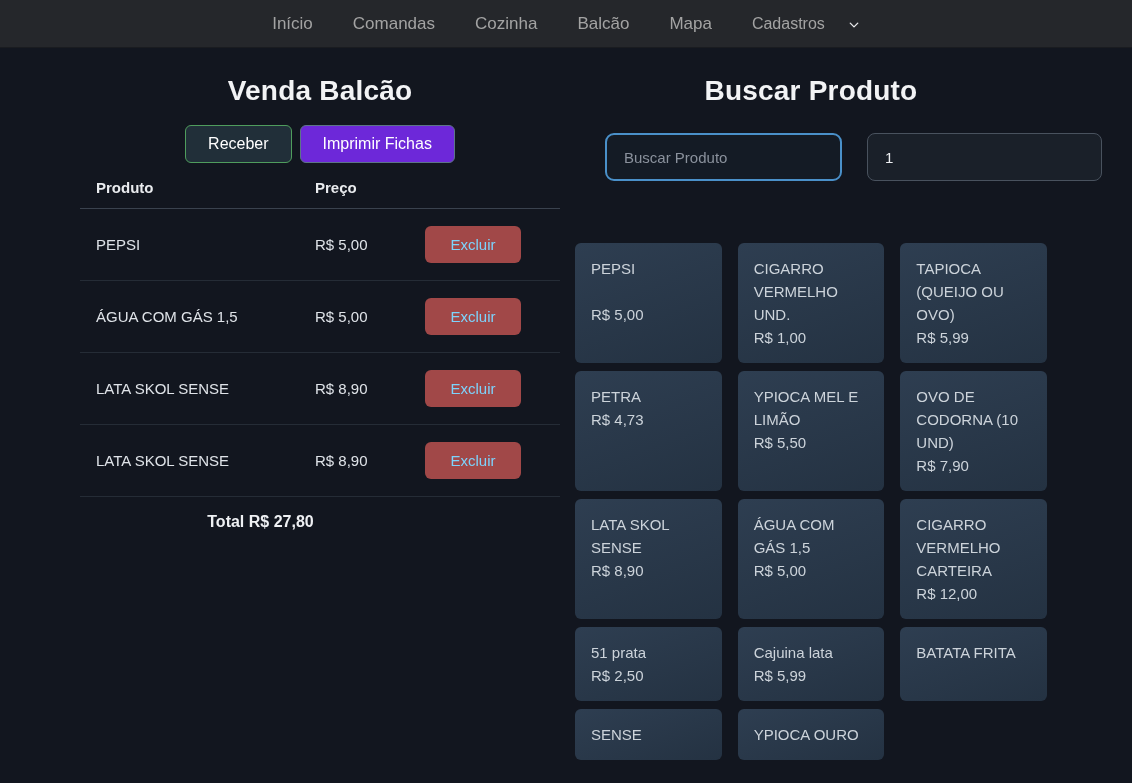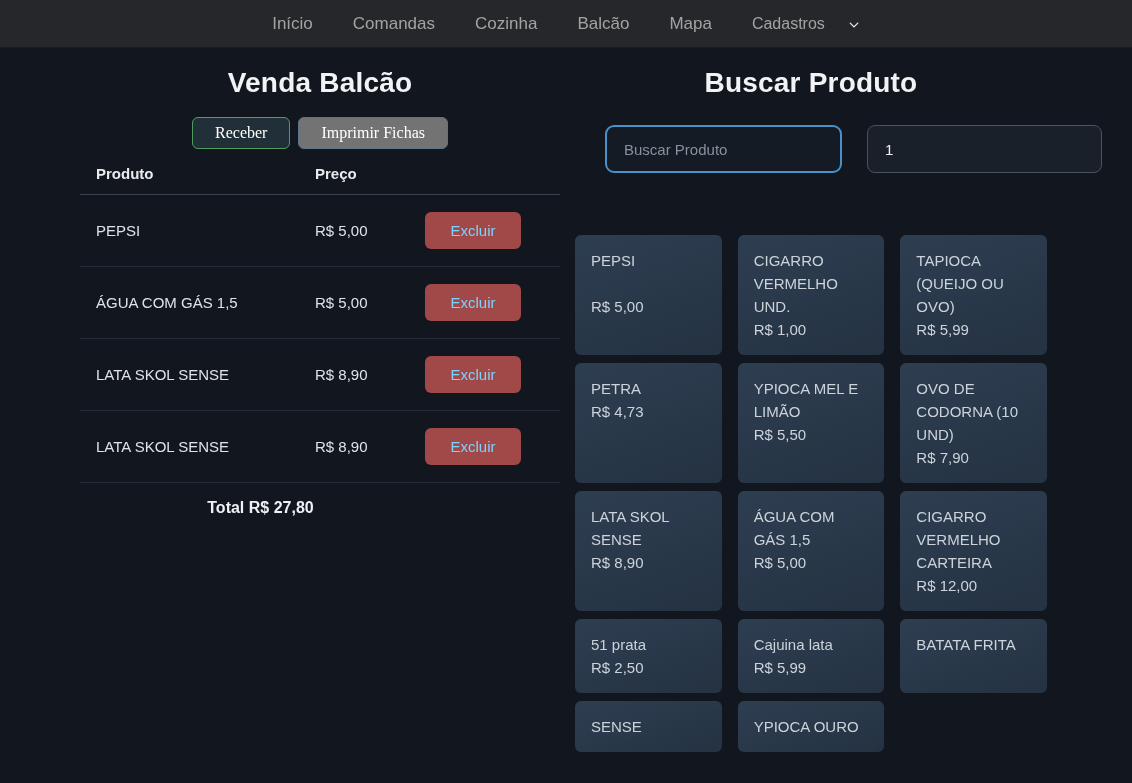--- a/index.html
+++ b/index.html
@@ -39,41 +39,41 @@
   .nav-dd svg{display:block;margin-top:2px;}
   
   .main{display:flex;padding-left:80px;}
   .col-left{width:480px;flex:0 0 480px;}
   .col-right{width:472px;flex:0 0 472px;margin-left:15px;}
   h1{
     font-size:28px;
     font-weight:700;
     text-align:center;
     color:#f2f3f5;
-    margin-top:19px;
+    margin-top:27px;
     letter-spacing:.2px;
   }
   
   .btn-row{
     margin-top:18px;
     display:flex;
     justify-content:center;
     gap:8px;
   }
   .btn{
-    height:32px;
+    height:38px;
     border-radius:6px;
     font-size:16px;
     color:#ffffff;
-    font-family:Liberation Serif, serif;
+    font-family:Liberation Sans, sans-serif;
     cursor:pointer;
     padding:0 22px;
   }
   .btn-receber{background:#212f39;border:1px solid var(--accent_green);}
-  .btn-imprimir{background:#737373;border:1px solid #5d7488;text-align:center;}
+  .btn-imprimir{background:#6d28d9;border:1px solid #5d7488;text-align:center;}
   table.cart{
     width:100%;
     margin-top:16px;
     border-collapse:collapse;
     font-size:15px;
   }
   table.cart col.c1{width:235px;}
   table.cart col.c2{width:110px;}
   table.cart th{
     text-align:left;

